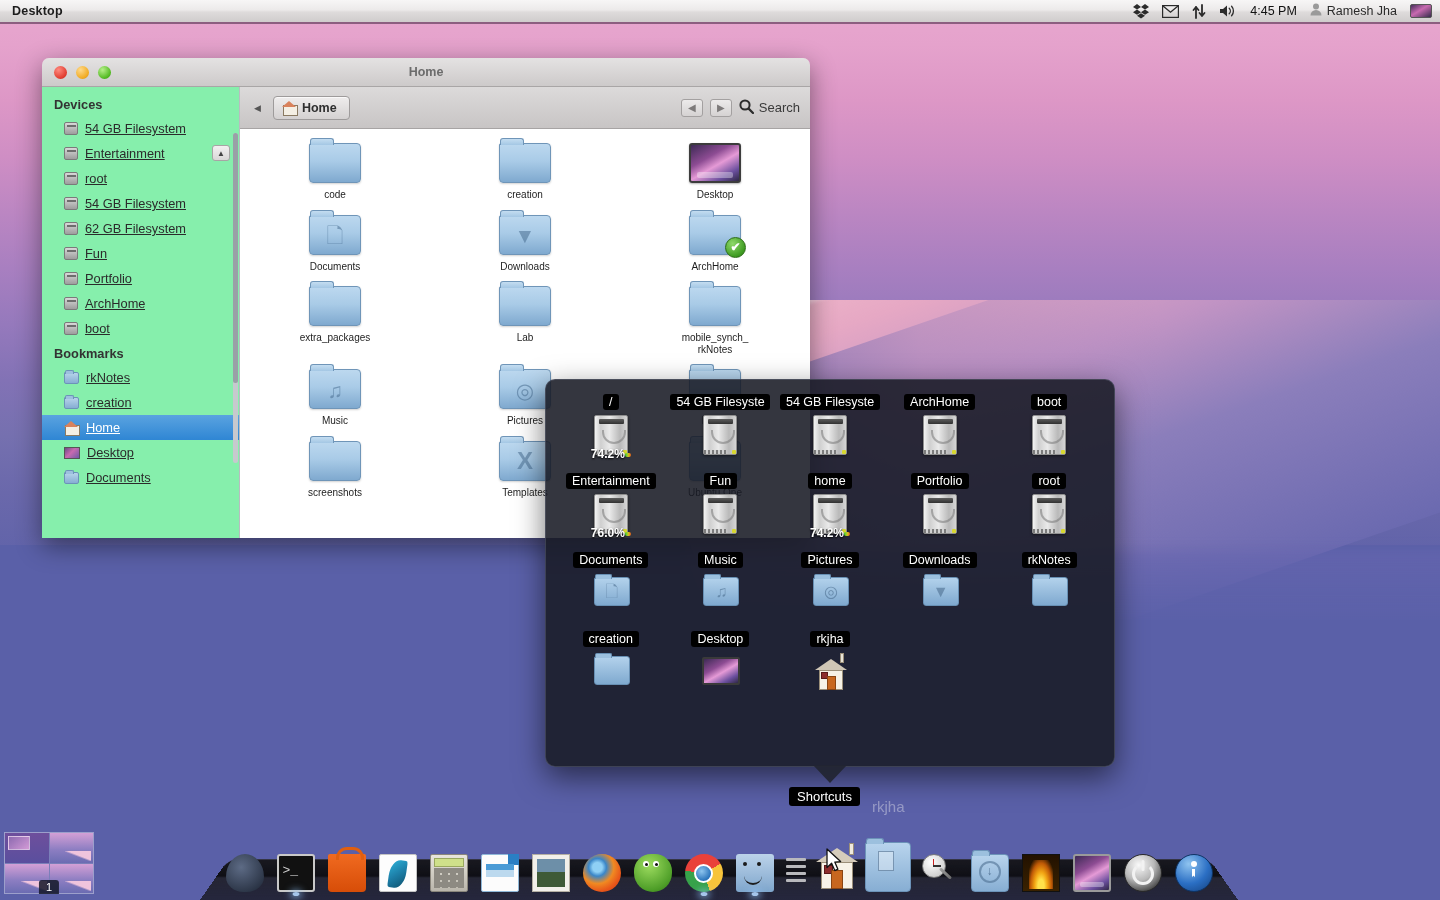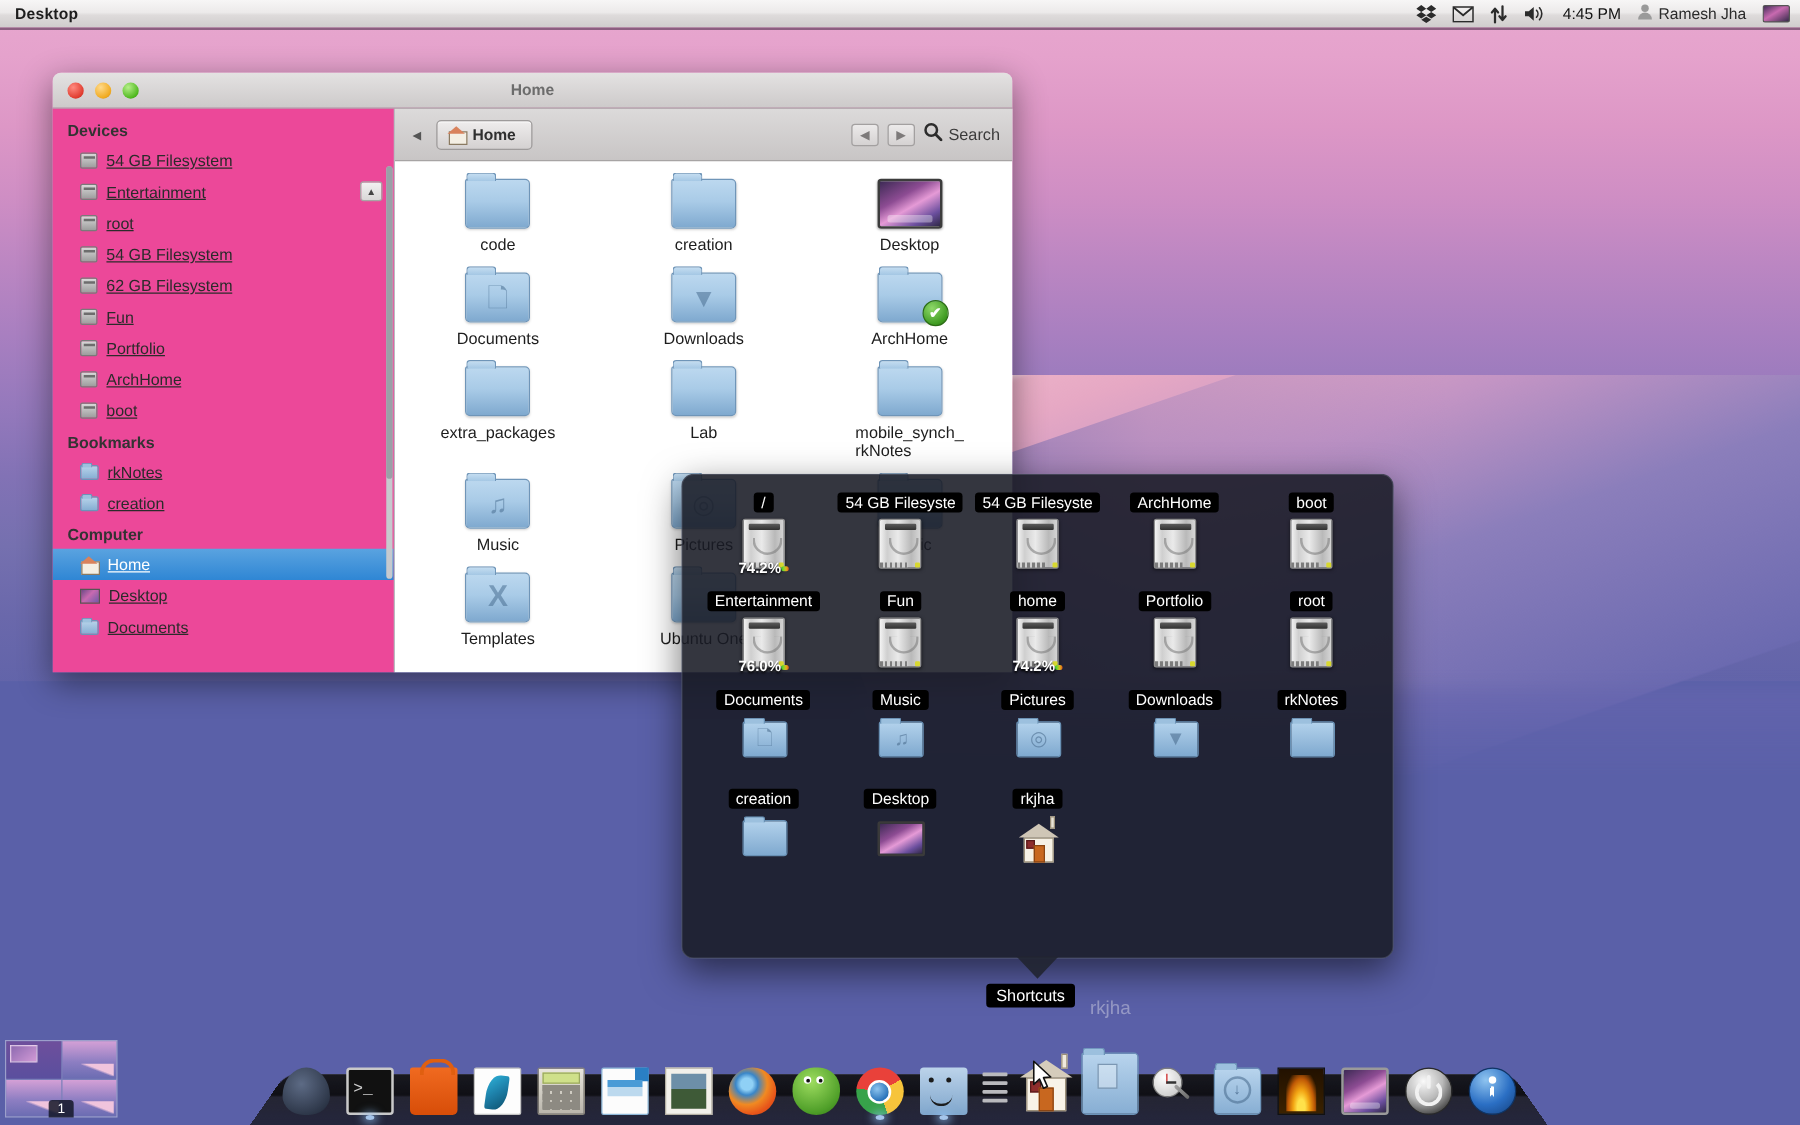--- a/index.html
+++ b/index.html
@@ -85,21 +85,21 @@
   .tl.y{ background:radial-gradient(circle at 35% 30%,#ffd98a,#f0a91e 70%,#b5700a); }
   .tl.g{ background:radial-gradient(circle at 35% 30%,#b6ef8a,#4fb81e 70%,#2d7a10); }
   .fm-title{
     position:absolute; left:0; right:0; text-align:center;
     font-size:12.5px; font-weight:bold; color:#6c6c6c;
   }
   .fm-body{ display:flex; height:451px; }
 
   
   .fm-side{
-    width:274px; background:#ec4899; border-right:1px solid #b9bcc1;
+    width:198px; background:#86efac; border-right:1px solid #b9bcc1;
     font-size:12.8px; color:#2b2b2b; padding-top:5px; position:relative;
     overflow:hidden;
   }
   .side-head{ font-weight:bold; font-size:12.8px; padding:5px 0 4px 12px; color:#333; }
   .side-item{
     display:flex; align-items:center; gap:7px;
     padding:2px 8px 2px 22px; height:25px; position:relative;
   }
   .side-item.sel{ background:linear-gradient(to bottom,#5aa3e0,#2f86d4); color:#fff; }
   .side-item .lbl{ white-space:nowrap; overflow:hidden;text-decoration:underline; }
@@ -164,21 +164,21 @@
   }
   .tb-search{ display:flex; align-items:center; gap:5px; font-size:13px; color:#3a3a3a;}
   .tb-search .mag{ font-size:15px; font-weight:bold; }
 
   .fm-grid{
     flex:1; padding:14px 0 0 0; display:grid;
     grid-template-columns:repeat(3,1fr); align-content:start;
     row-gap:14px; overflow:hidden; position:relative;
   }
   .fitem{ display:flex; flex-direction:column; align-items:center; gap:6px; }
-  .fitem .fname{ font-size:13px; color:#1d1d1d; text-align:left; line-height:1.15; max-width:120px;}
+  .fitem .fname{ font-size:10px; color:#1d1d1d; text-align:center; line-height:1.15; max-width:120px;}
   .bigfolder{
     width:52px;height:40px;position:relative;
     background:linear-gradient(to bottom,#bcd8ef 0%,#a9cbe7 45%,#7fa9cf 100%);
     border:1px solid #6f95b8; border-radius:2px 4px 4px 4px;
     box-shadow:0 1px 2px rgba(0,0,0,.18);
   }
   .bigfolder::before{
     content:"";position:absolute;left:0;top:-6px;width:22px;height:6px;
     background:linear-gradient(to bottom,#c4ddf1,#a4c7e4);
     border:1px solid #6f95b8;border-bottom:none;border-radius:3px 3px 0 0;
@@ -561,21 +561,20 @@
       <div class="side-head">Bookmarks</div>
       <div class="side-item">
           <span class="ic-folder"></span>
           <span class="lbl">rkNotes</span>
         </div>
       <div class="side-item">
           <span class="ic-folder"></span>
           <span class="lbl">creation</span>
         </div>
 
-      <div class="side-head">Computer</div>
       <div class="side-item sel">
           <span class="ic-home"></span>
           <span class="lbl">Home</span>
         </div>
       <div class="side-item">
           <span class="ic-dt"></span>
           <span class="lbl">Desktop</span>
         </div>
       <div class="side-item">
           <span class="ic-folder"></span>
@@ -667,20 +666,24 @@
               <span class="emb">◎</span>
             </div>
           <div class="fname">Pictures</div>
         </div>
         <div class="fitem">
           <div class="bigfolder"></div>
           <div class="fname">Public</div>
         </div>
 
         <div class="fitem">
+          <div class="bigfolder"></div>
+          <div class="fname">screenshots</div>
+        </div>
+        <div class="fitem">
           <div class="bigfolder">
               <span class="emb" style="font-size:24px;font-weight:bold;">X</span>
             </div>
           <div class="fname">Templates</div>
         </div>
         <div class="fitem">
           <div class="bigfolder"></div>
           <div class="fname">Ubuntu One</div>
         </div>
       </div>

